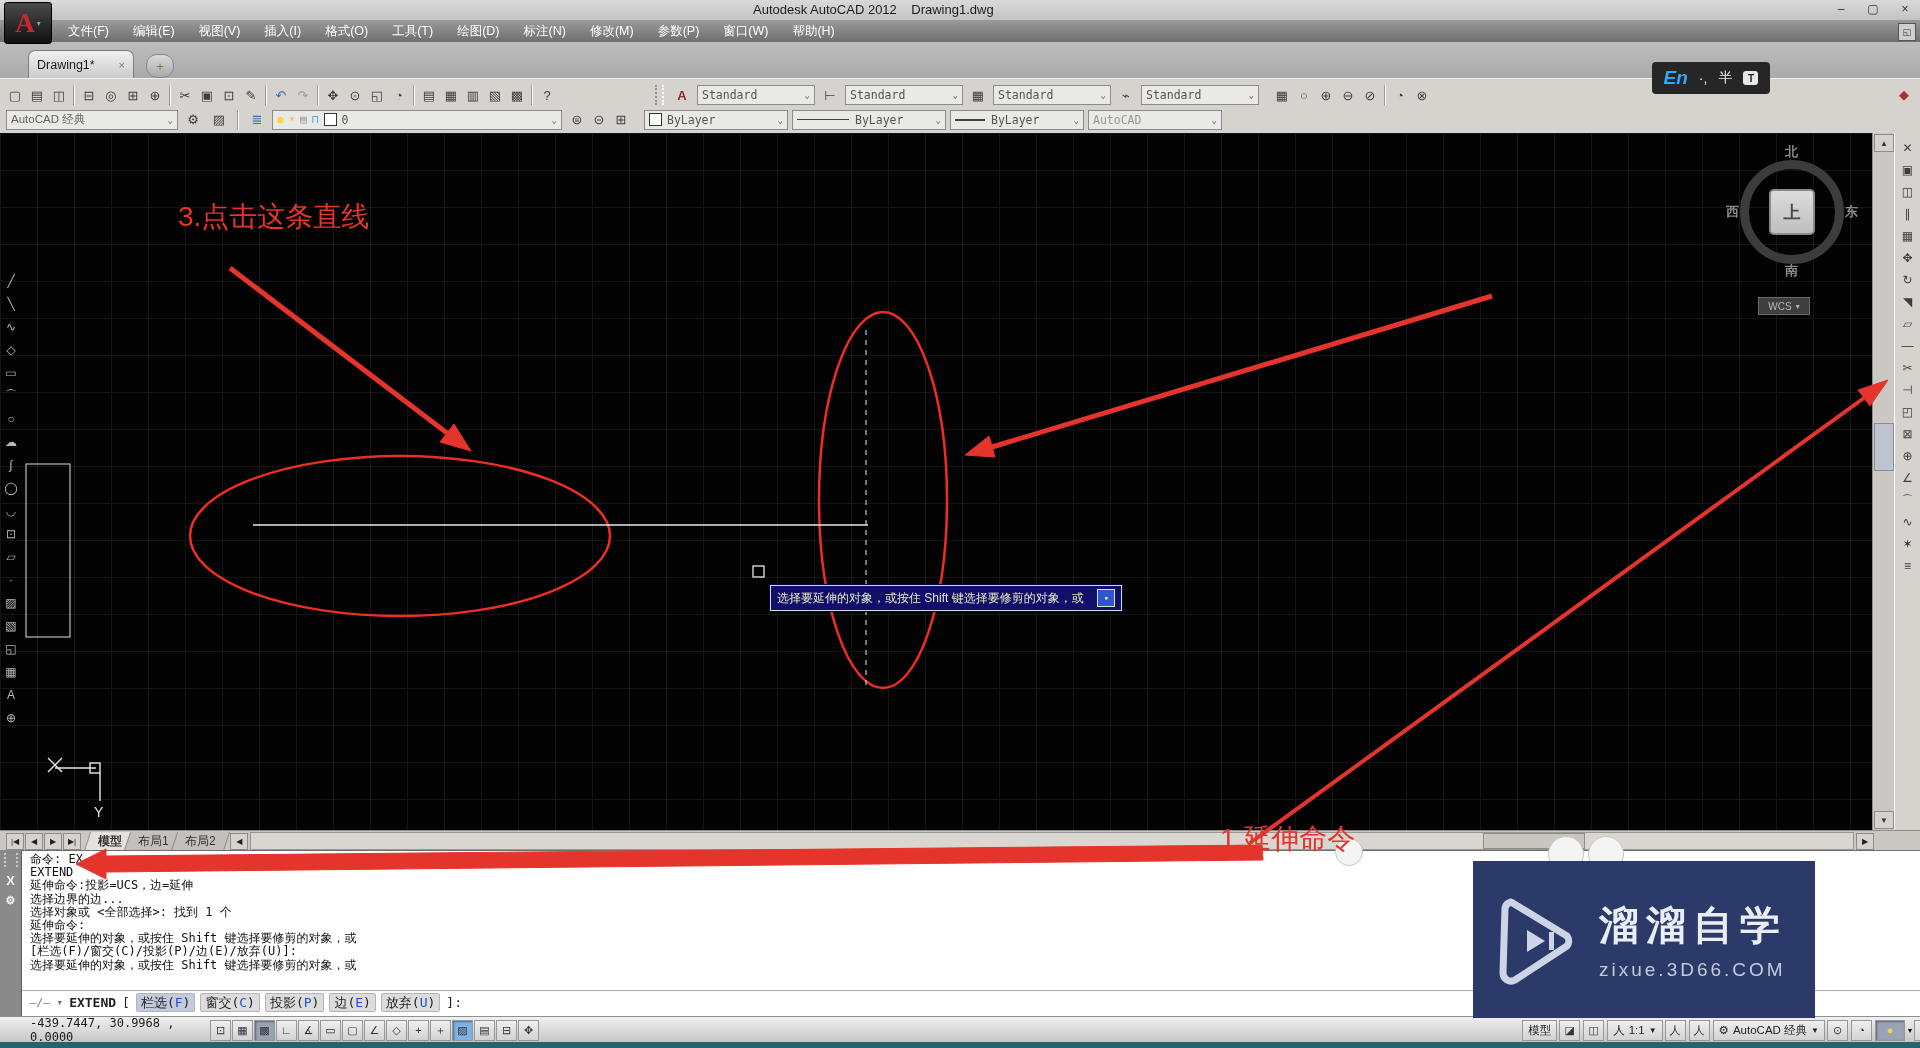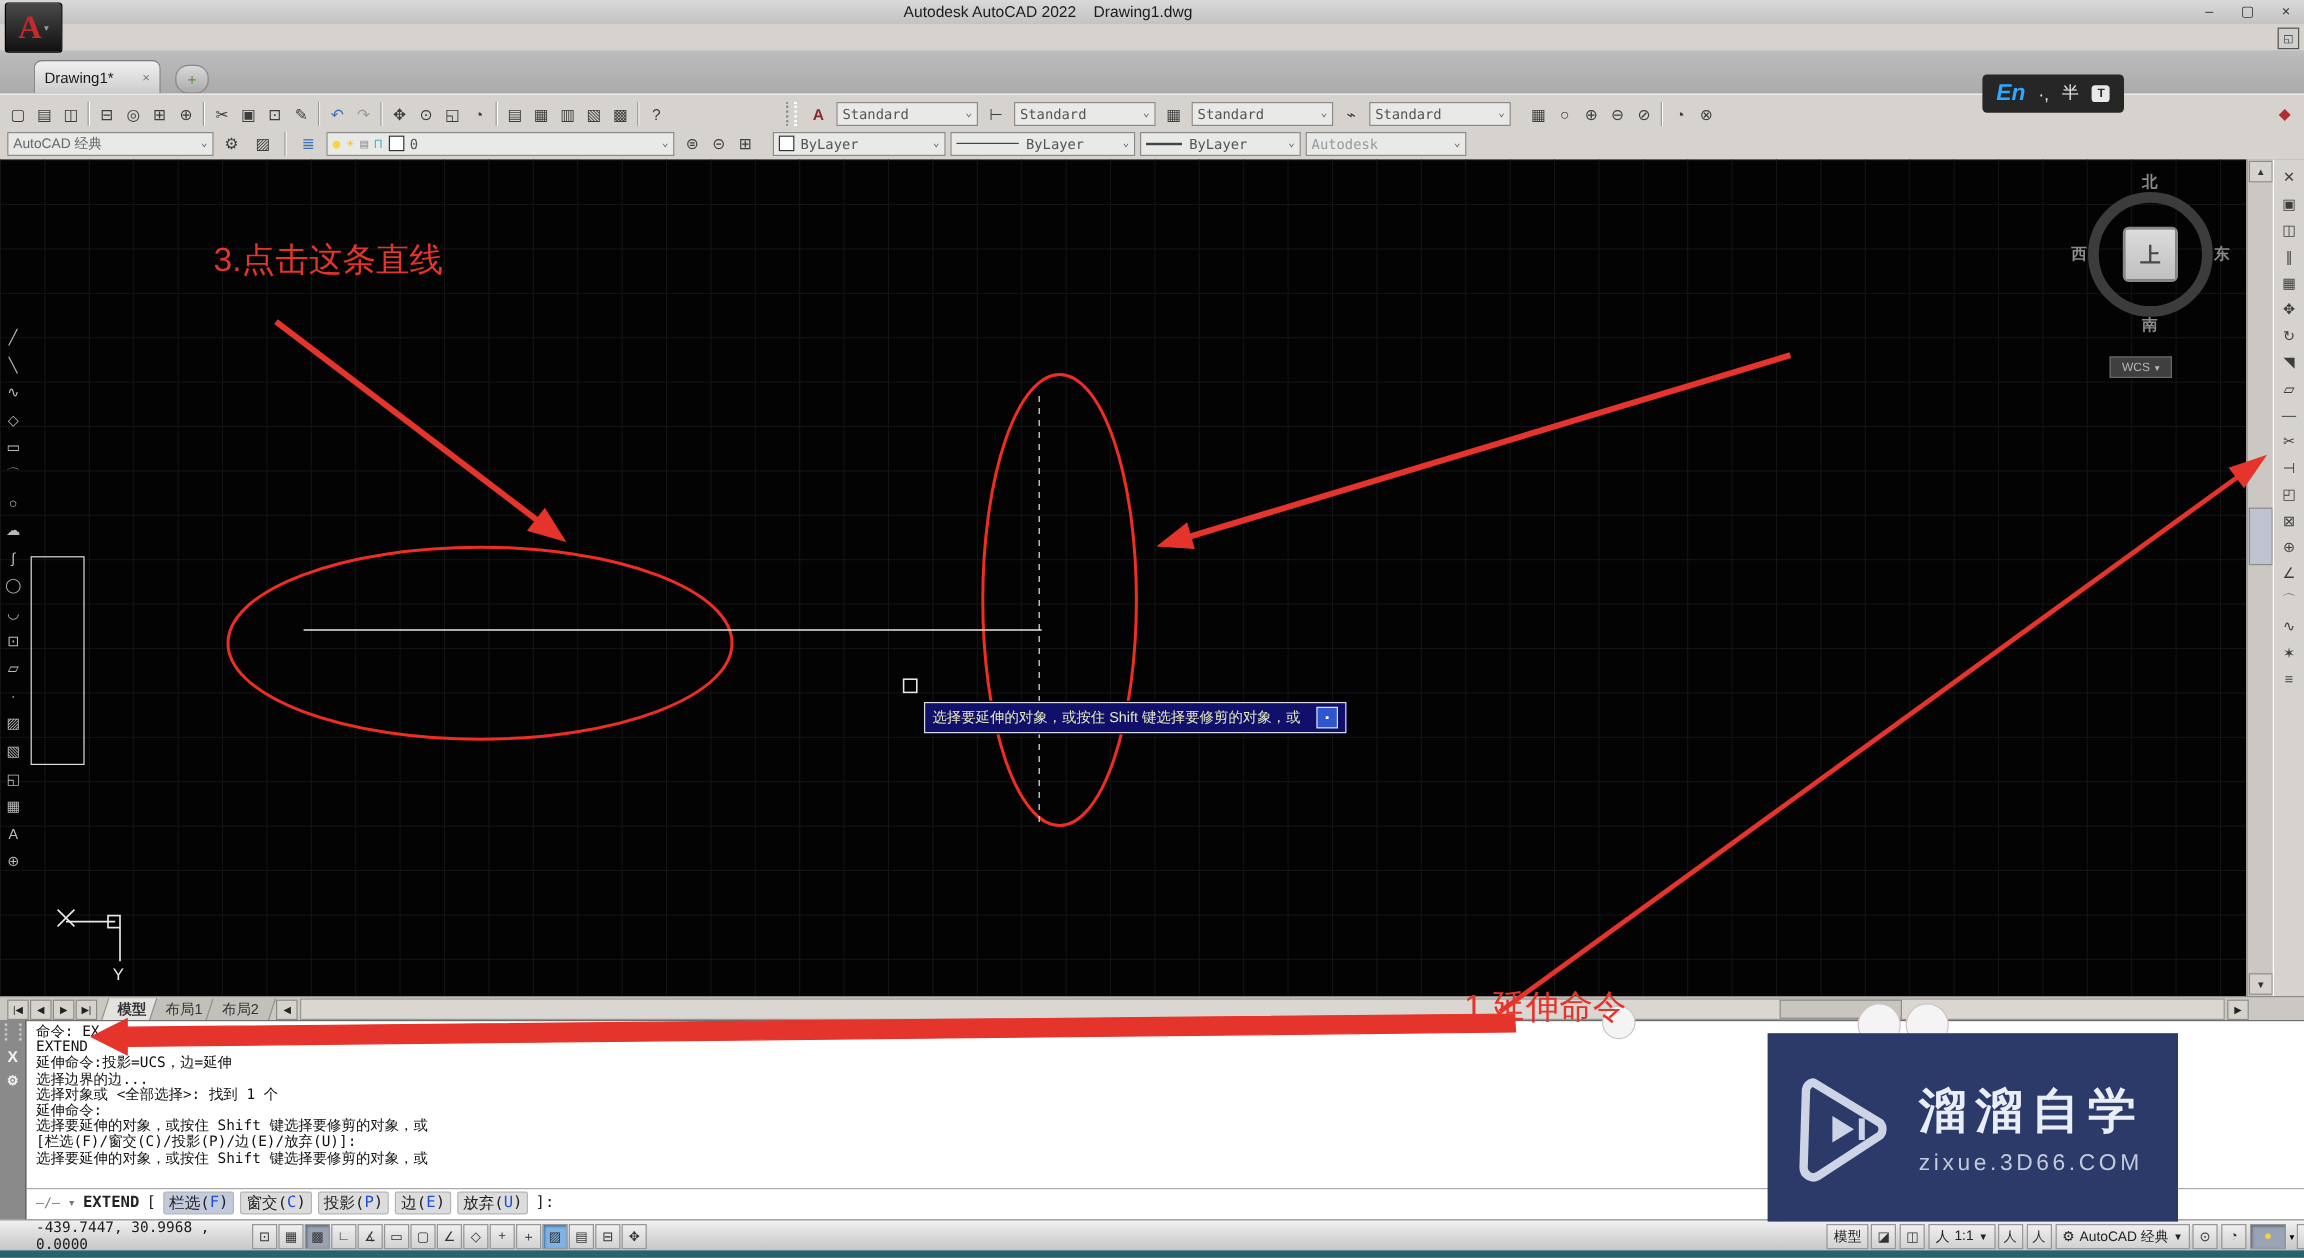--- a/index.html
+++ b/index.html
@@ -92,32 +92,46 @@
   .wcircle{background:#f4f4f4;border:1px solid #c9c6c1;border-radius:50%;z-index:35;}
   #pagesvg{left:0;top:0;width:1920px;height:1048px;z-index:60;pointer-events:none;}
   #canvsvg{left:0;top:0;width:1872px;height:697px;z-index:3;}
 </style>
 </head>
 <body>
 
 <div id="app">
 
   <div id="titlebar" class="abs">
-    <div id="apptitle" class="abs">Autodesk AutoCAD 2022    Drawing1.dwg</div>
+    <div id="apptitle" class="abs">Autodesk AutoCAD 2012    Drawing1.dwg</div>
     <div class="winbtns abs">
         <span class="winbtn">–</span>
         <span class="winbtn">▢</span>
         <span class="winbtn">×</span>
       </div>
   </div>
   <div id="logo" class="abs">
     <span class="a">A</span>
     <span class="dn">▾</span>
   </div>
 
+  <div id="menubar" class="abs">
+      <span class="menuitem">文件(F)</span>
+      <span class="menuitem">编辑(E)</span>
+      <span class="menuitem">视图(V)</span>
+      <span class="menuitem">插入(I)</span>
+      <span class="menuitem">格式(O)</span>
+      <span class="menuitem">工具(T)</span>
+      <span class="menuitem">绘图(D)</span>
+      <span class="menuitem">标注(N)</span>
+      <span class="menuitem">修改(M)</span>
+      <span class="menuitem">参数(P)</span>
+      <span class="menuitem">窗口(W)</span>
+      <span class="menuitem">帮助(H)</span>
+    </div>
   <div id="menu-right-icon" class="abs">◱</div>
 
   <div id="tabrow" class="abs">
     <div id="doctab" class="abs">
       <span>Drawing1*</span>
       <span class="x">×</span>
     </div>
     <div id="newtab" class="abs">+</div>
   </div>
 
@@ -228,21 +242,21 @@
         <span class="ltline" style="width:52px;"></span>
         <span>ByLayer</span>
           <span class="chev">⌄</span>
         </div>
       <div class="combo" style="width:134px;">
         <span class="ltline" style="width:30px;height:2px;"></span>
         <span>ByLayer</span>
           <span class="chev">⌄</span>
         </div>
       <div class="combo" style="width:134px;">
-        <span style="color:#999;">Autodesk</span>
+        <span style="color:#999;">AutoCAD</span>
           <span class="chev">⌄</span>
         </div>
     </div>
   </div>
 
   <div id="canvas" class="abs">
     <svg id="canvsvg" class="abs">
 
       <rect x="26" y="331" width="44" height="173" fill="none" stroke="#dedede" stroke-width="1"></rect>
 

